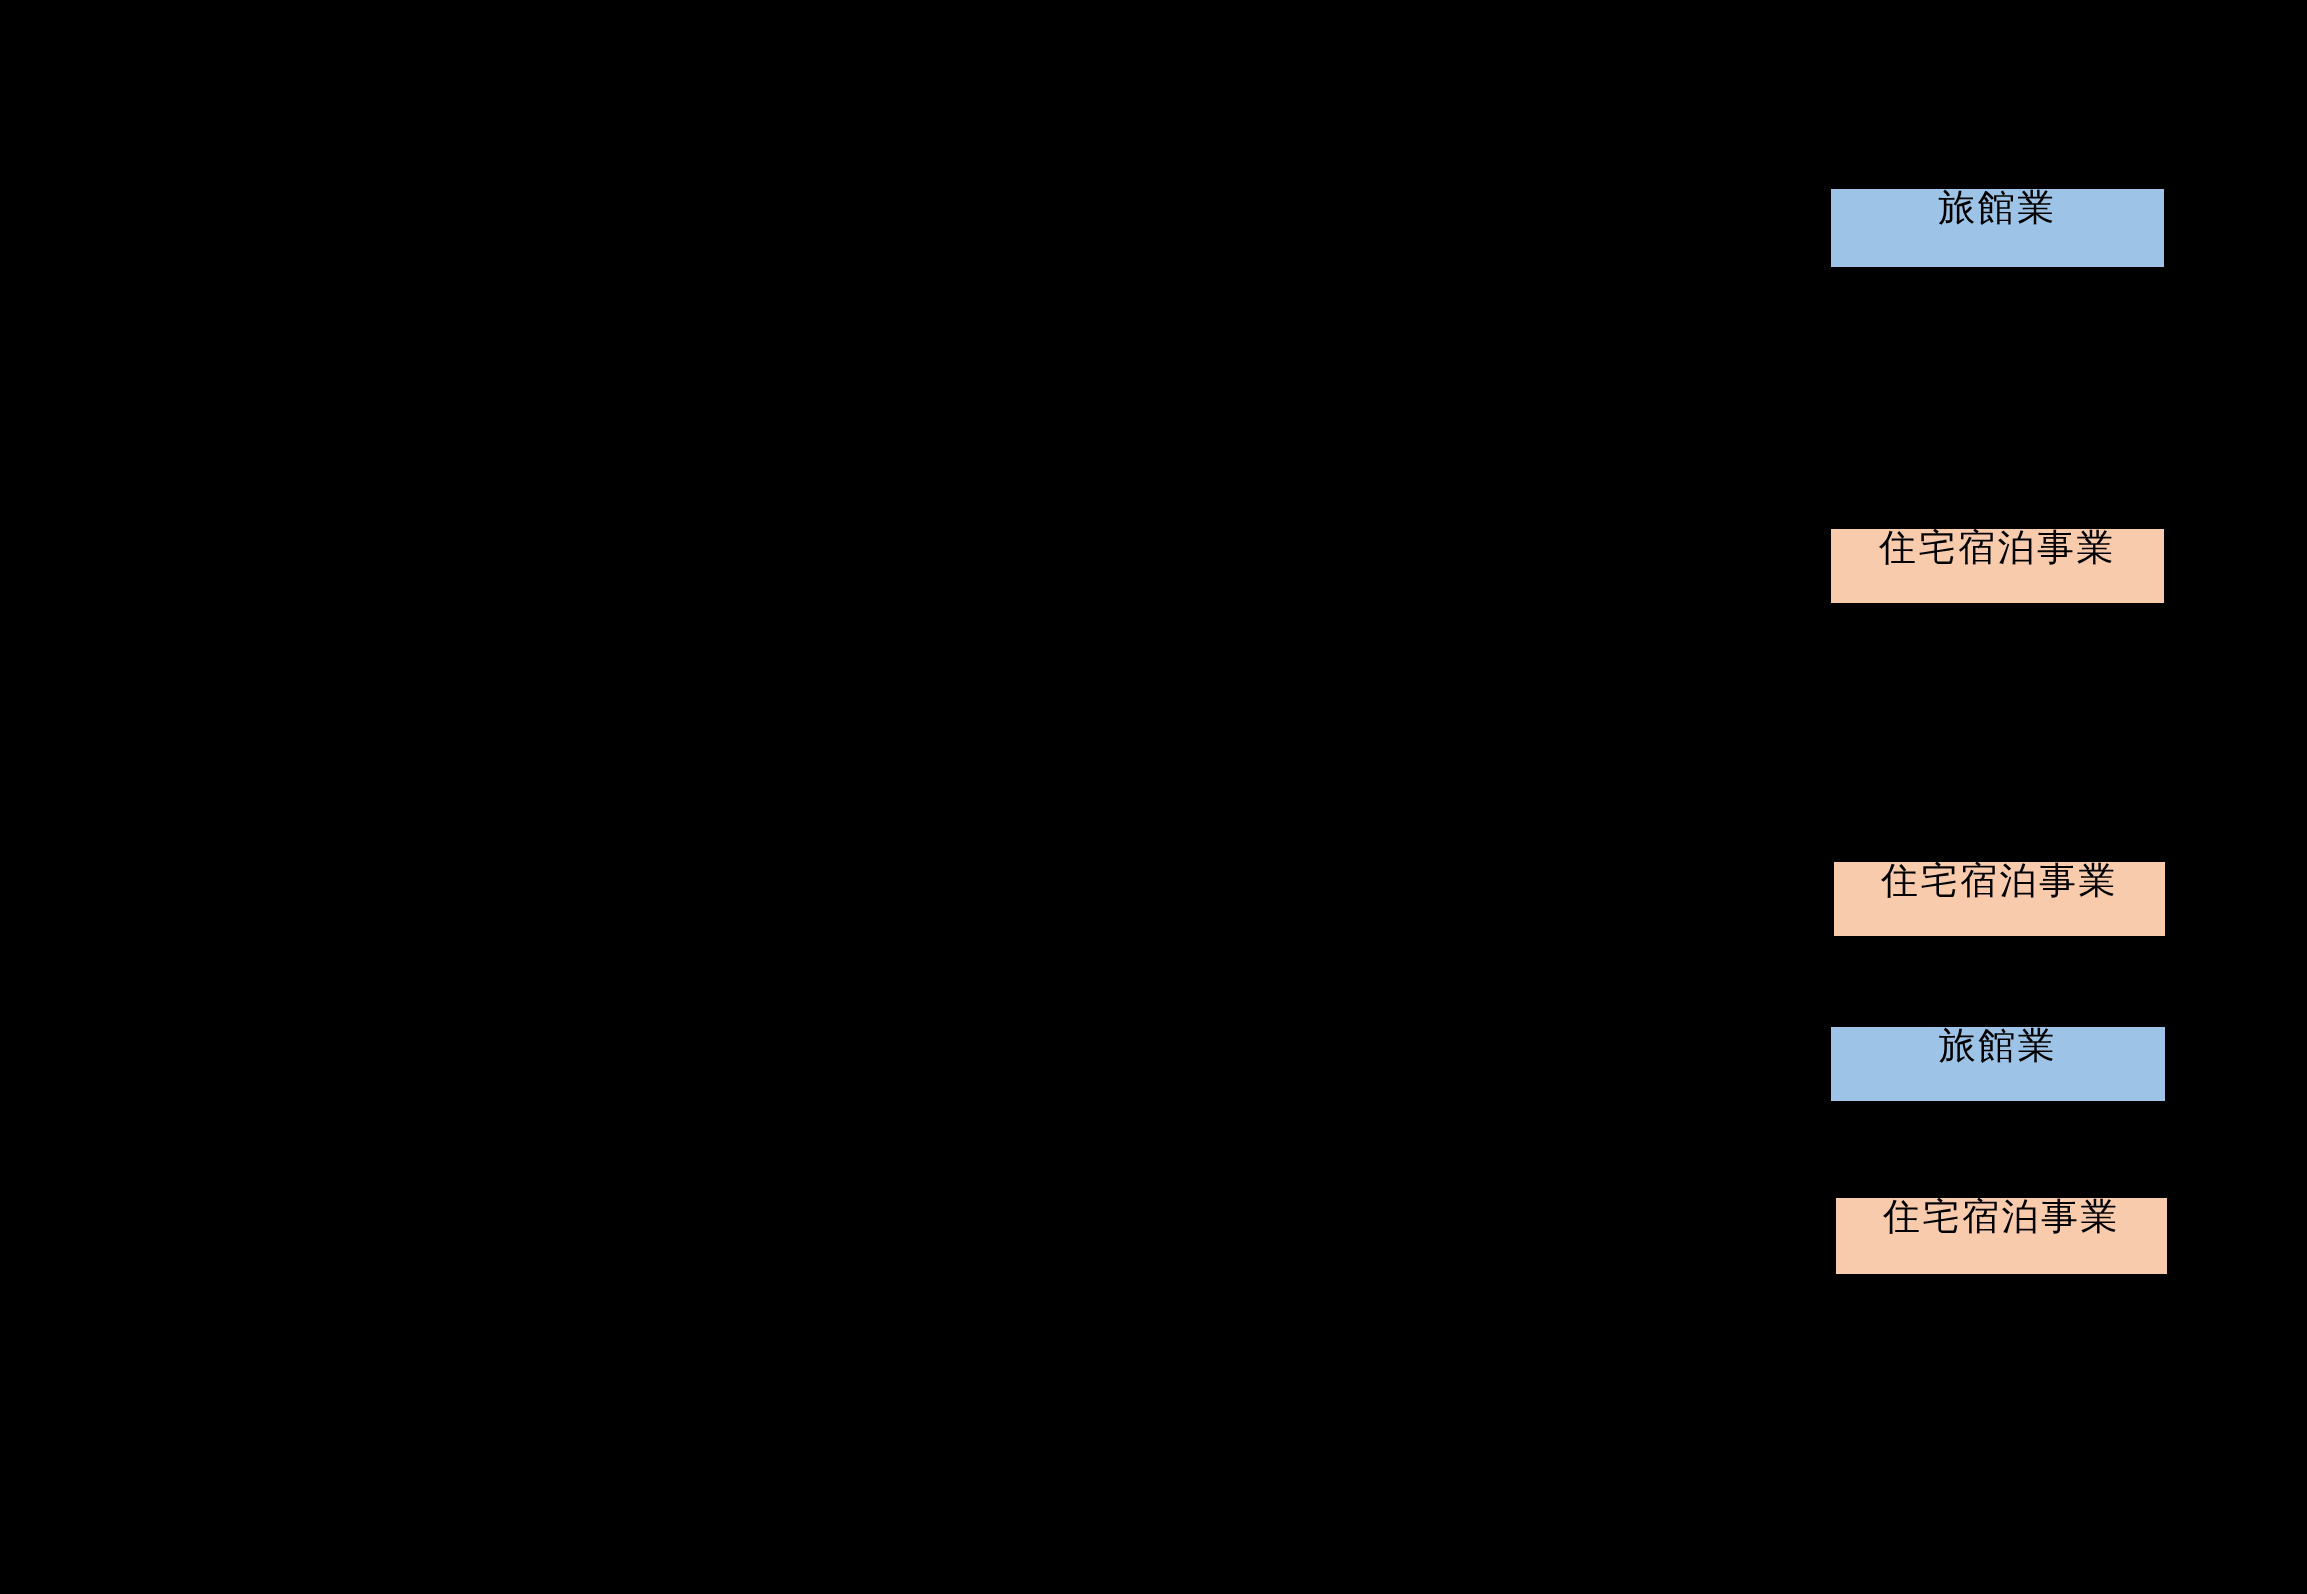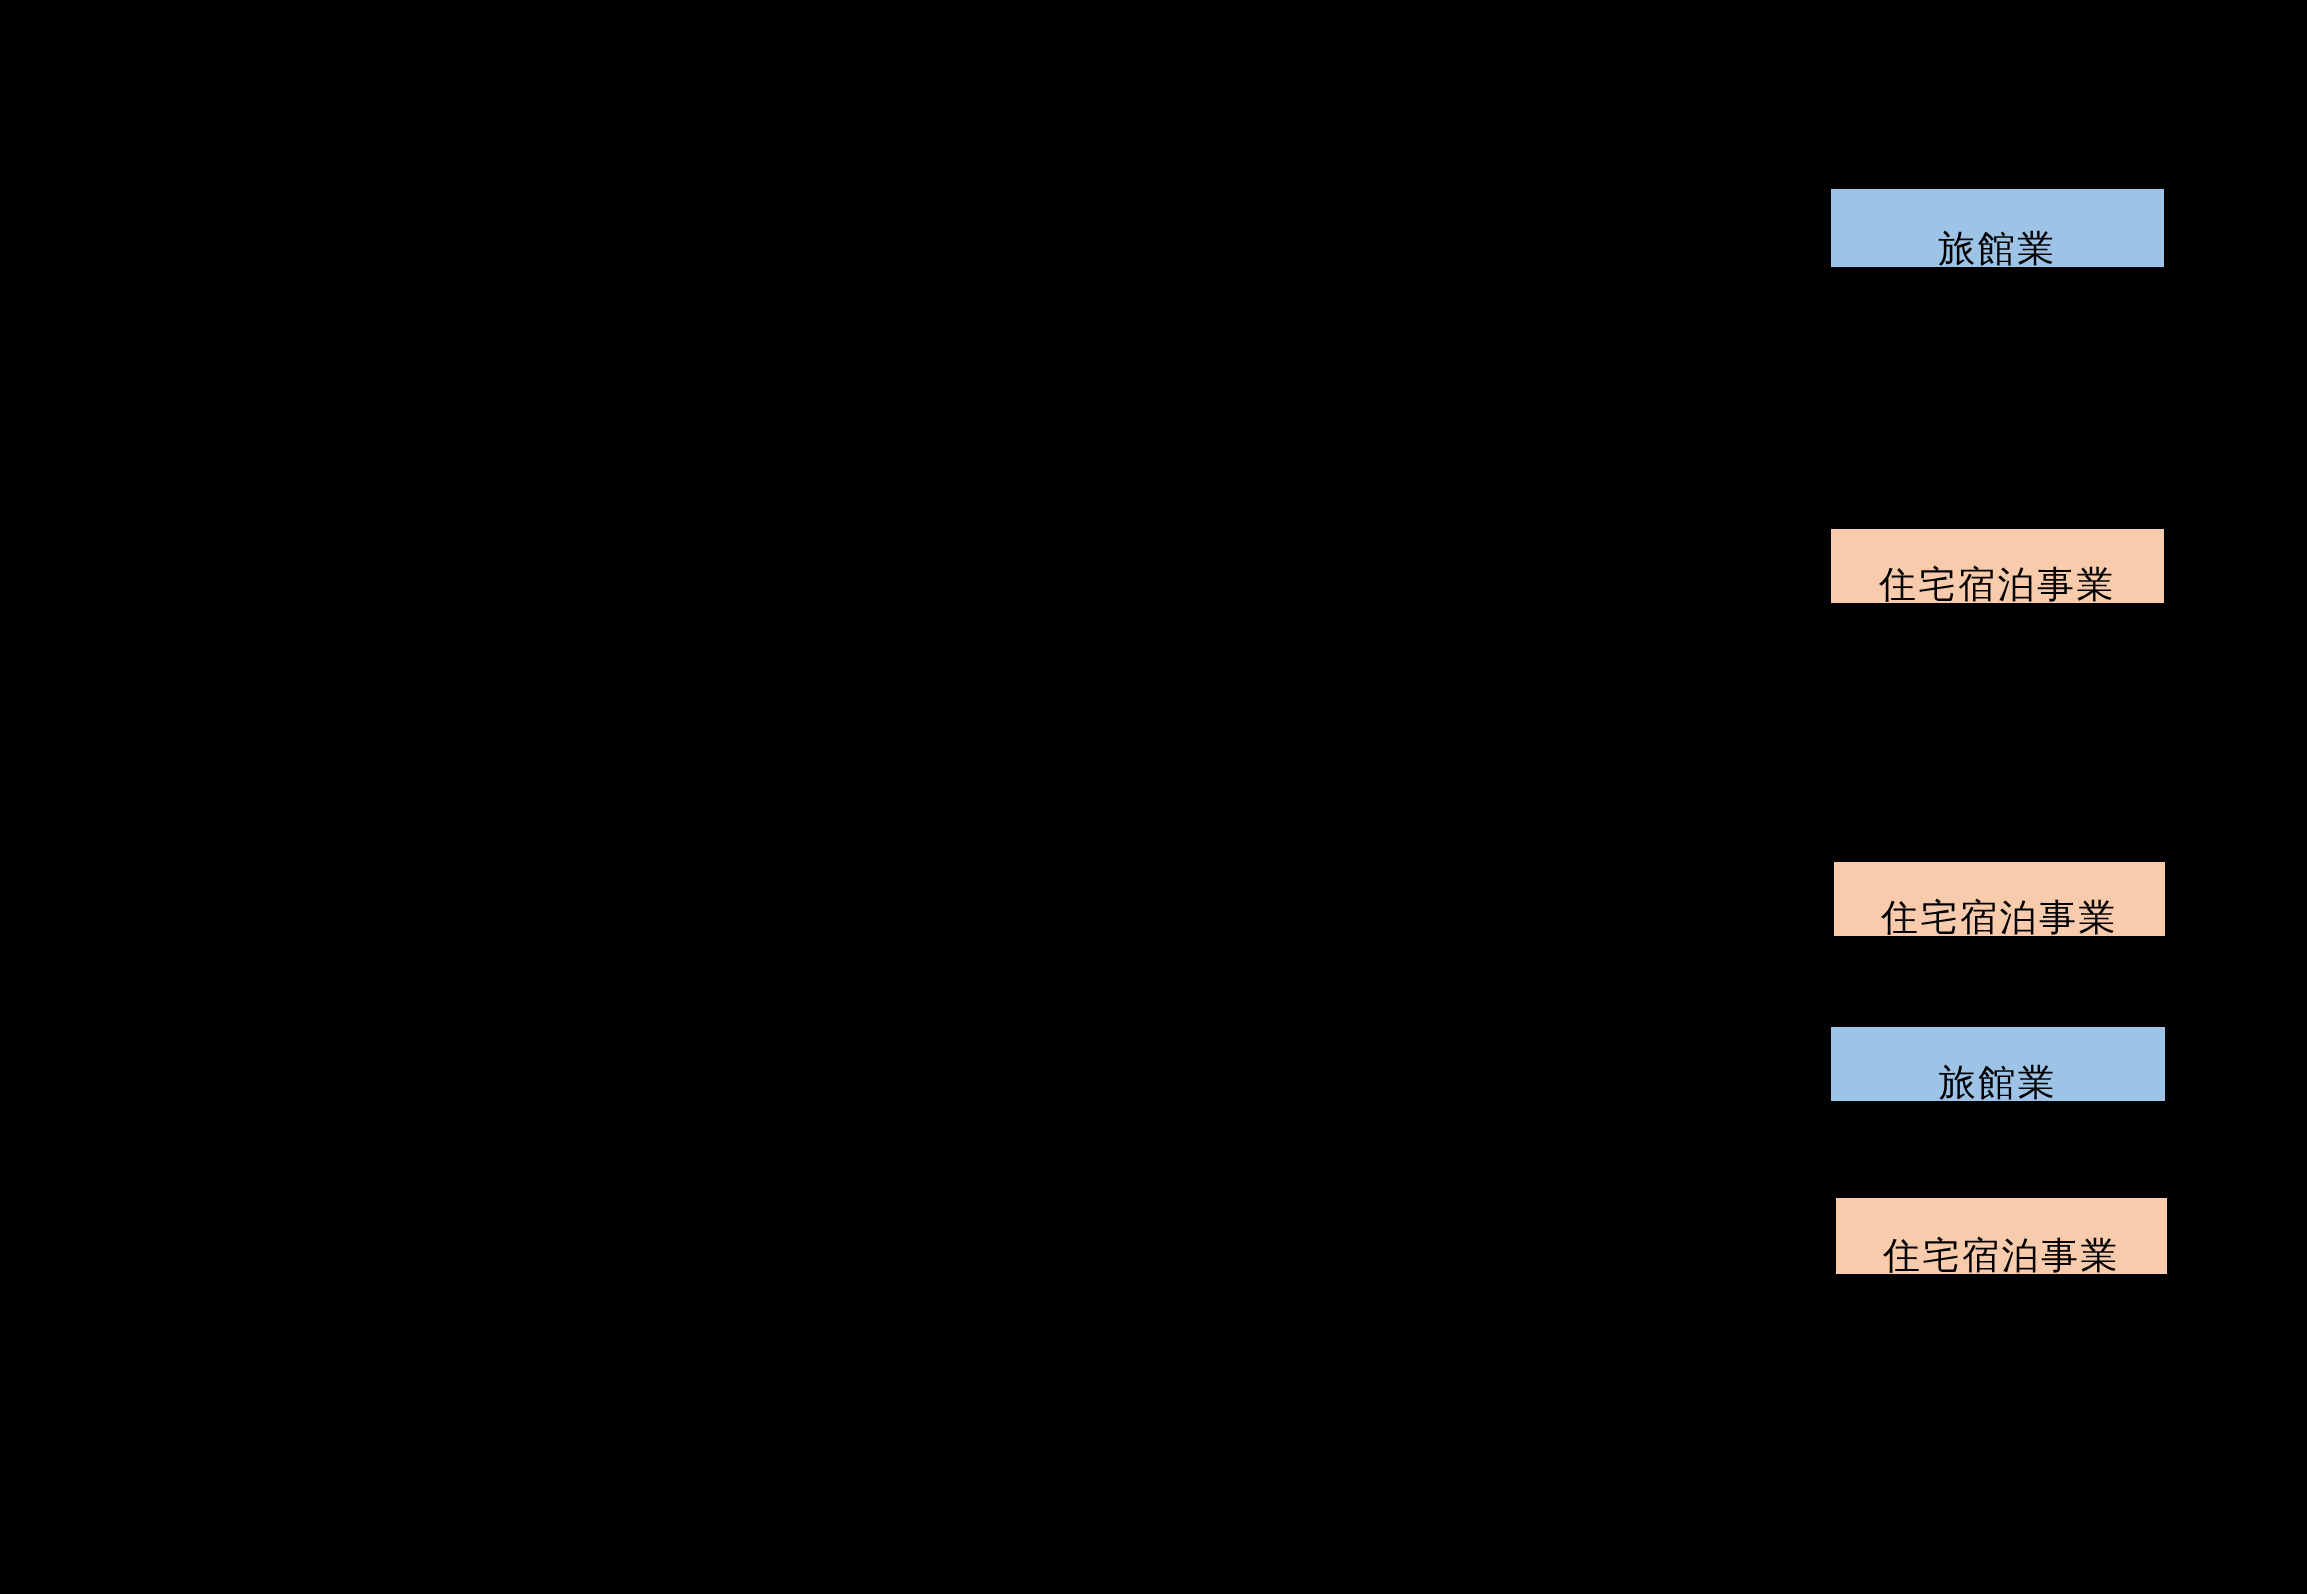--- a/index.html
+++ b/index.html
@@ -11,21 +11,21 @@
     position: relative;
     width: 2307px;
     height: 1595px;
     background: #000000;
     overflow: hidden;
     font-family: "Liberation Sans", "DejaVu Sans", sans-serif;
   }
   .label-box {
     position: absolute;
     display: flex;
-    align-items: flex-end;
+    align-items: flex-start;
     justify-content: center;
     box-sizing: border-box;
   }
   .label-box span {
     font-size: 37px;
     line-height: 1;
     color: #000000;
     letter-spacing: 2.5px;
     white-space: nowrap;
   }

